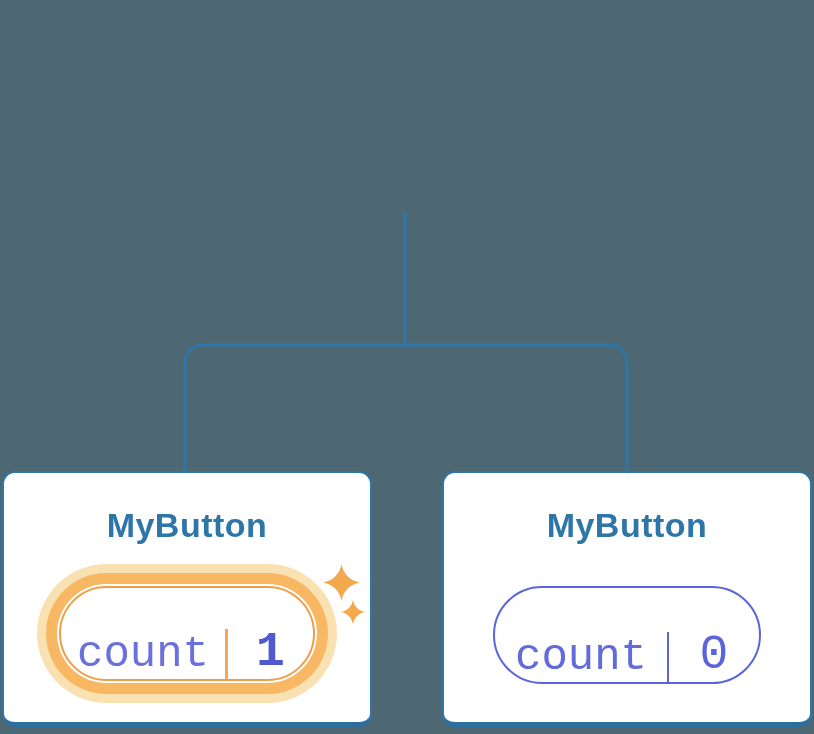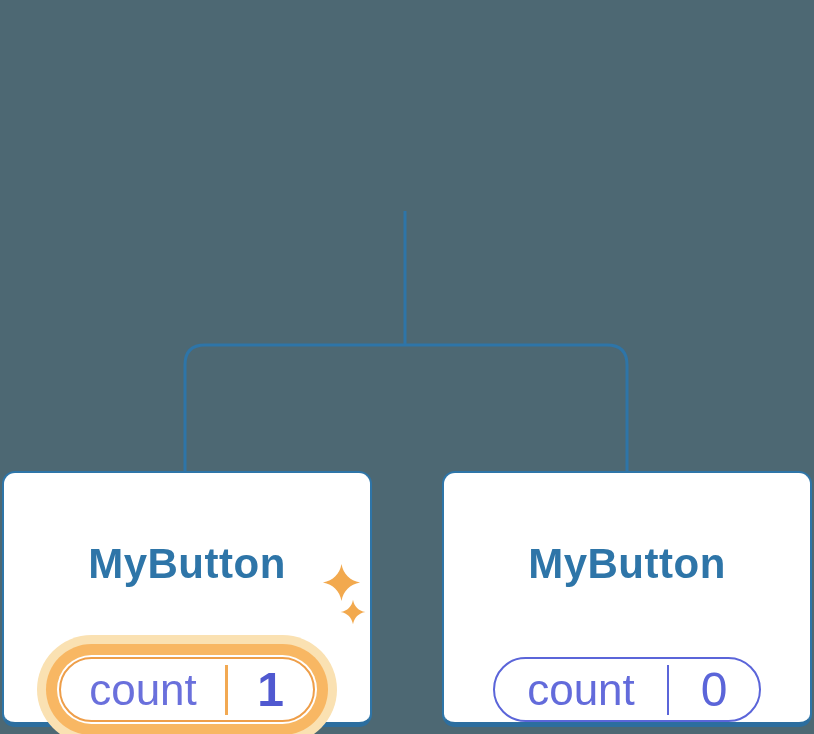--- a/index.html
+++ b/index.html
@@ -38,29 +38,30 @@
   .card.child.left  { left:2px; }
   .card.child.right { left:442px; }
   .card-title {
     font-weight:700;
     color:#2E75A8;
     letter-spacing:0.5px;
     line-height:44px;
     white-space:nowrap;
   }
   .card.root .card-title { font-size:40px; line-height:48px; }
-  .card.child .card-title { font-size:42px;margin-top:39px; }
+  .card.child .card-title { font-size:34px; }
   .pill {
-    margin-top:71px;
+    margin-top:39px;
     display:flex;
-    align-items:center;
+    align-items:flex-end;
     background:#ffffff;
     border-radius:999px;
     box-sizing:border-box;
     overflow:hidden;
+    font-family:Liberation Mono, monospace;
   }
   .pill-key, .pill-value {
     display:flex; align-items:center; justify-content:center;
     white-space:nowrap;
   }
   .pill-key { font-size:44px; }
   .pill-value { font-size:48px; }
   
   .pill.highlighted {
     width:256px; height:95px;

